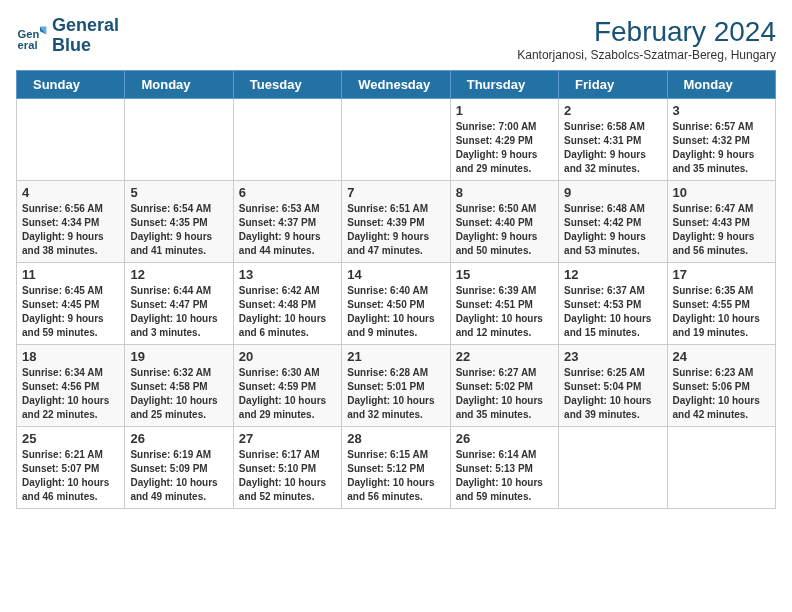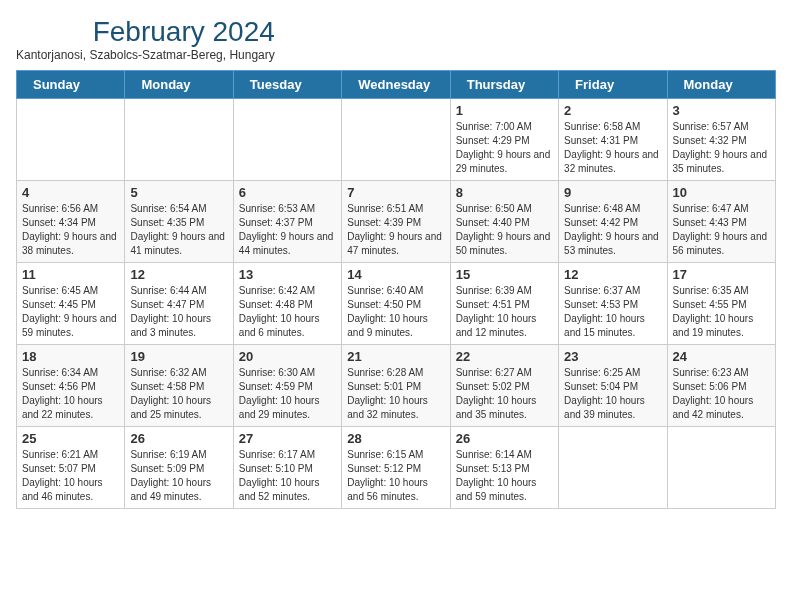--- a/index.html
+++ b/index.html
@@ -70,35 +70,48 @@
       font-size: 13px;
       font-weight: bold;
       color: #333;
       display: block;
       margin-bottom: 2px;
     }
     .cell-info {
       font-size: 10px;
       color: #333;
       line-height: 1.4;
+      font-weight: bold;
     }
     .row-shade {
       background-color: #f8f8f8;
     }
     .row-white {
       background-color: #ffffff;
     }
     .empty-cell {
       background: #fff;
     }
   </style>
 </head>
 <body>
 
 <div class="header-section">
+  <div class="logo">
+    <svg class="logo-icon" viewBox="0 0 40 40" xmlns="http://www.w3.org/2000/svg">
+      <text x="2" y="22" font-size="14" font-weight="bold" fill="#1a5276">Gen</text>
+      <text x="2" y="36" font-size="14" font-weight="bold" fill="#1a5276">eral</text>
+      <polygon points="30,8 38,18 30,14" fill="#2471a3"></polygon>
+      <polygon points="30,8 38,8 38,18" fill="#5dade2"></polygon>
+    </svg>
+    <div class="logo-text">
+      <span>General</span>
+      <span>Blue</span>
+    </div>
+  </div>
   <div class="title-section">
     <div class="main-title">February 2024</div>
     <div class="subtitle">Kantorjanosi, Szabolcs-Szatmar-Bereg, Hungary</div>
   </div>
 </div>
 
 <table class="calendar">
   <thead>
     <tr>
     <th>Sunday</th>

